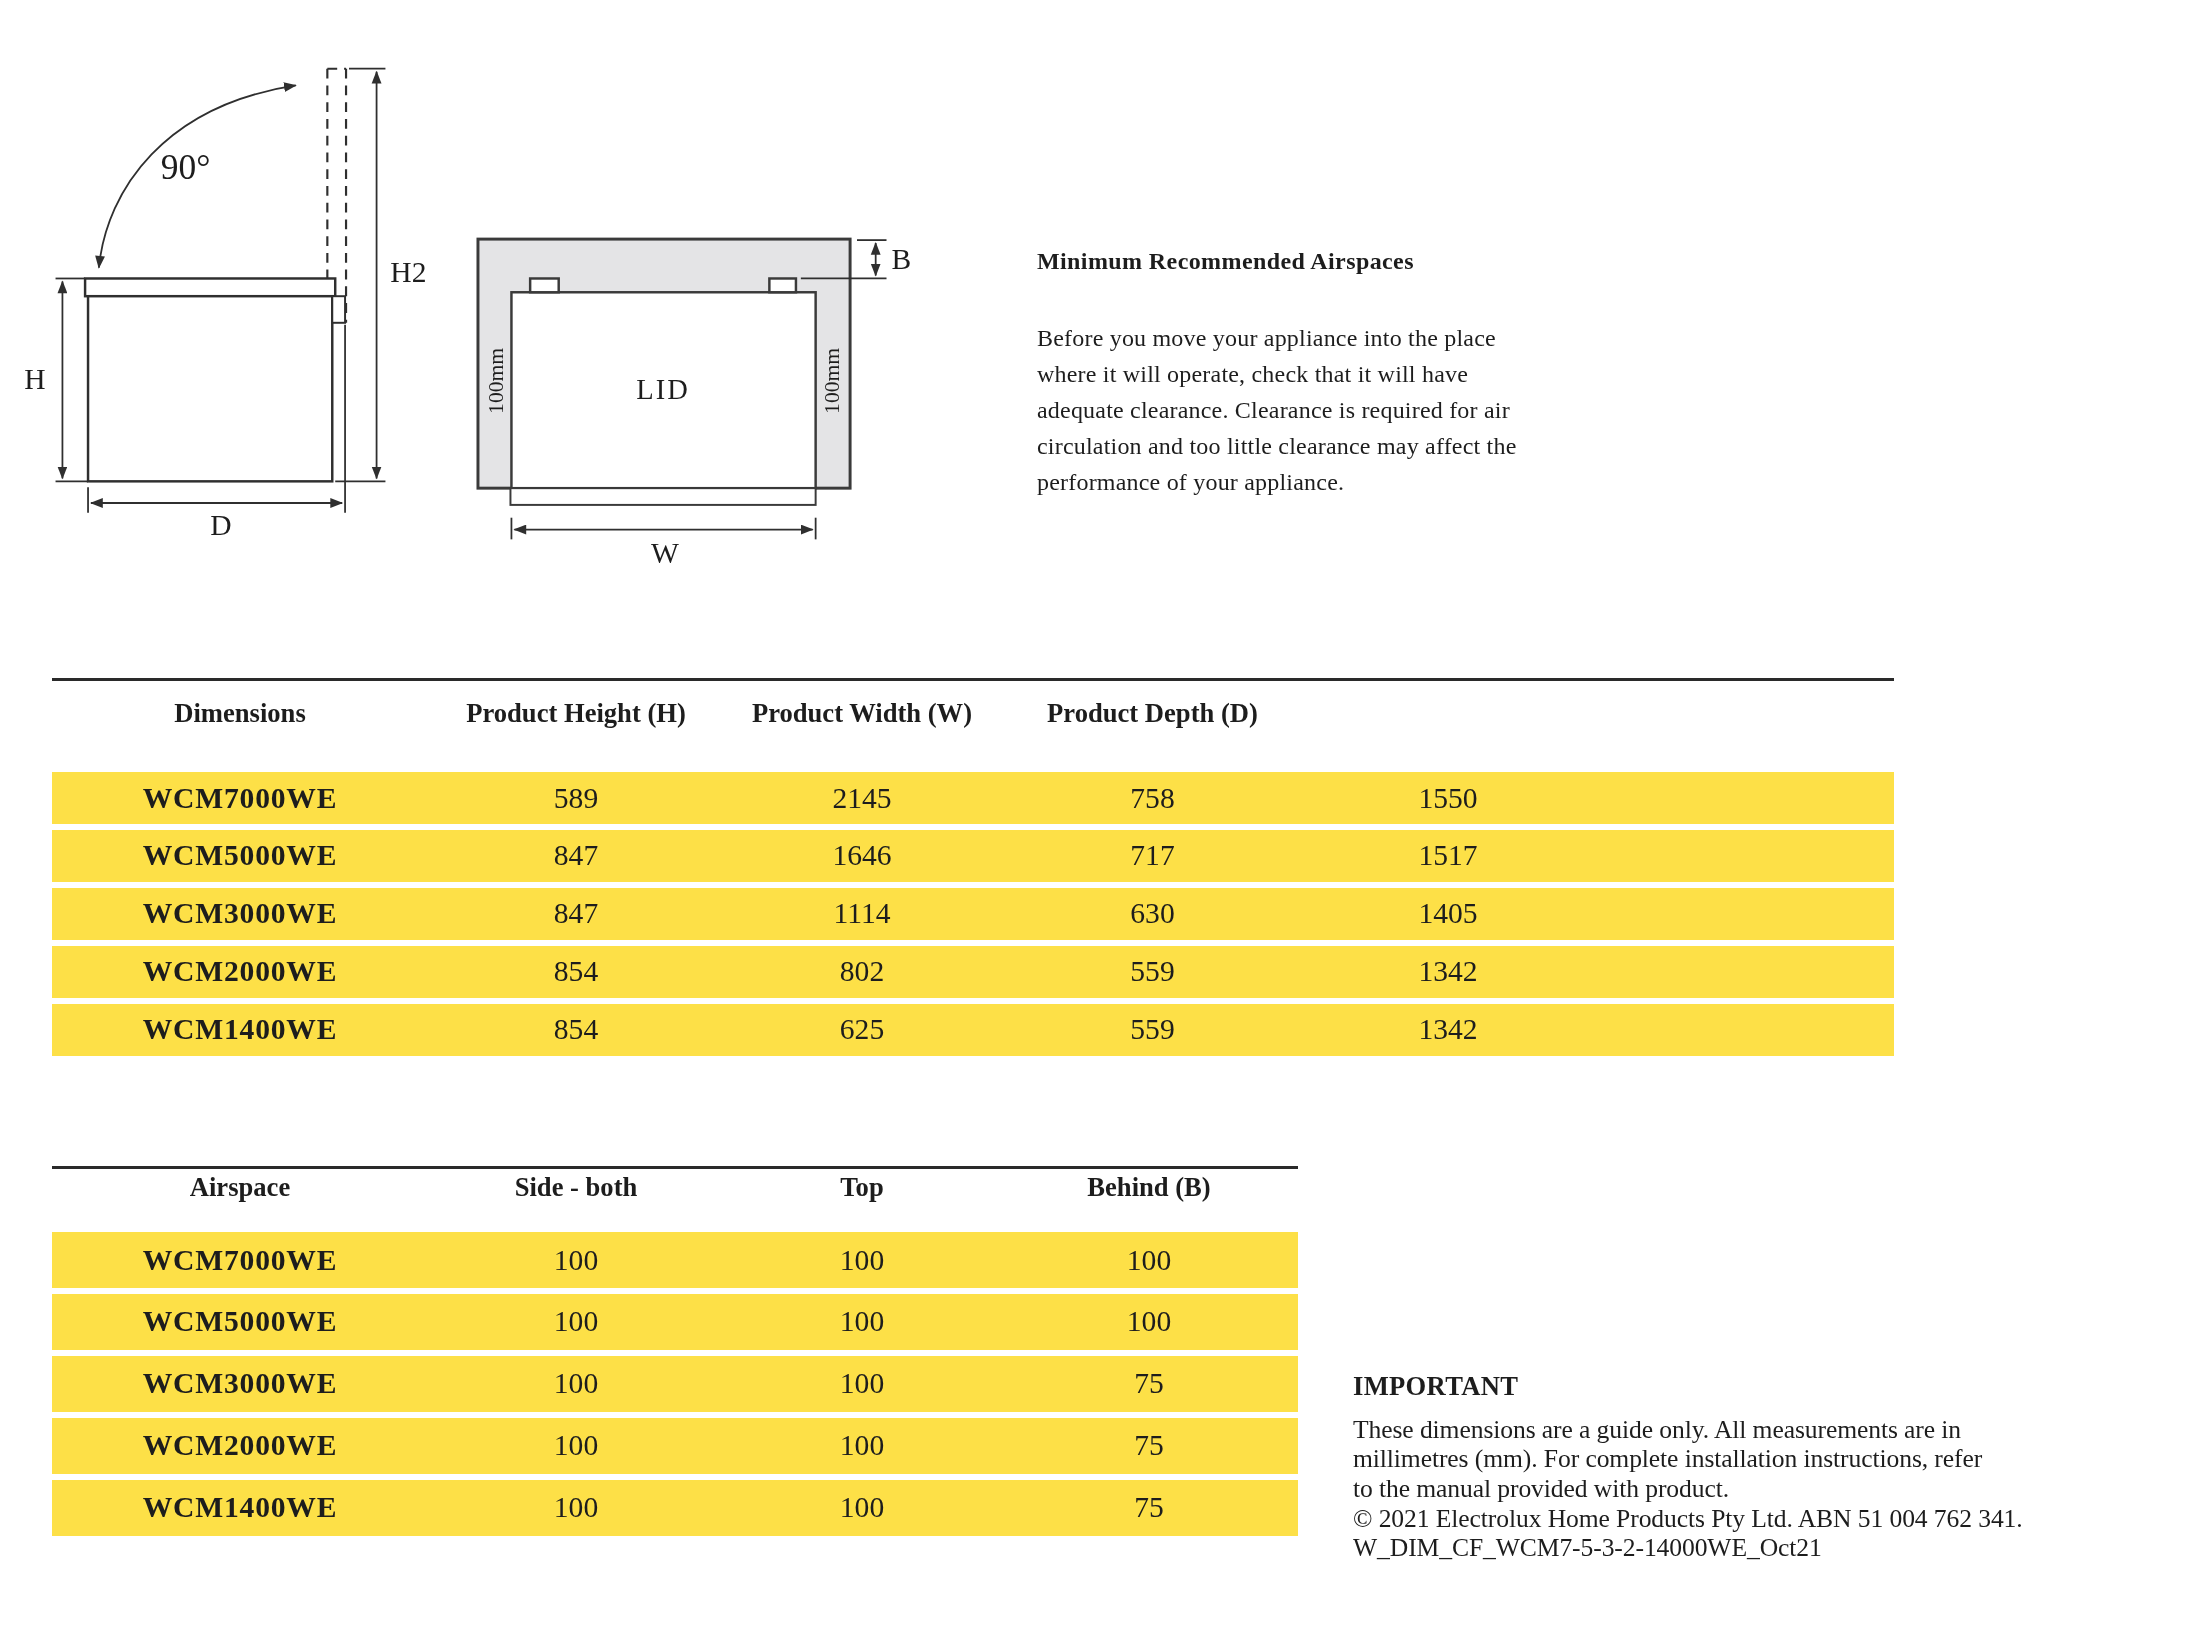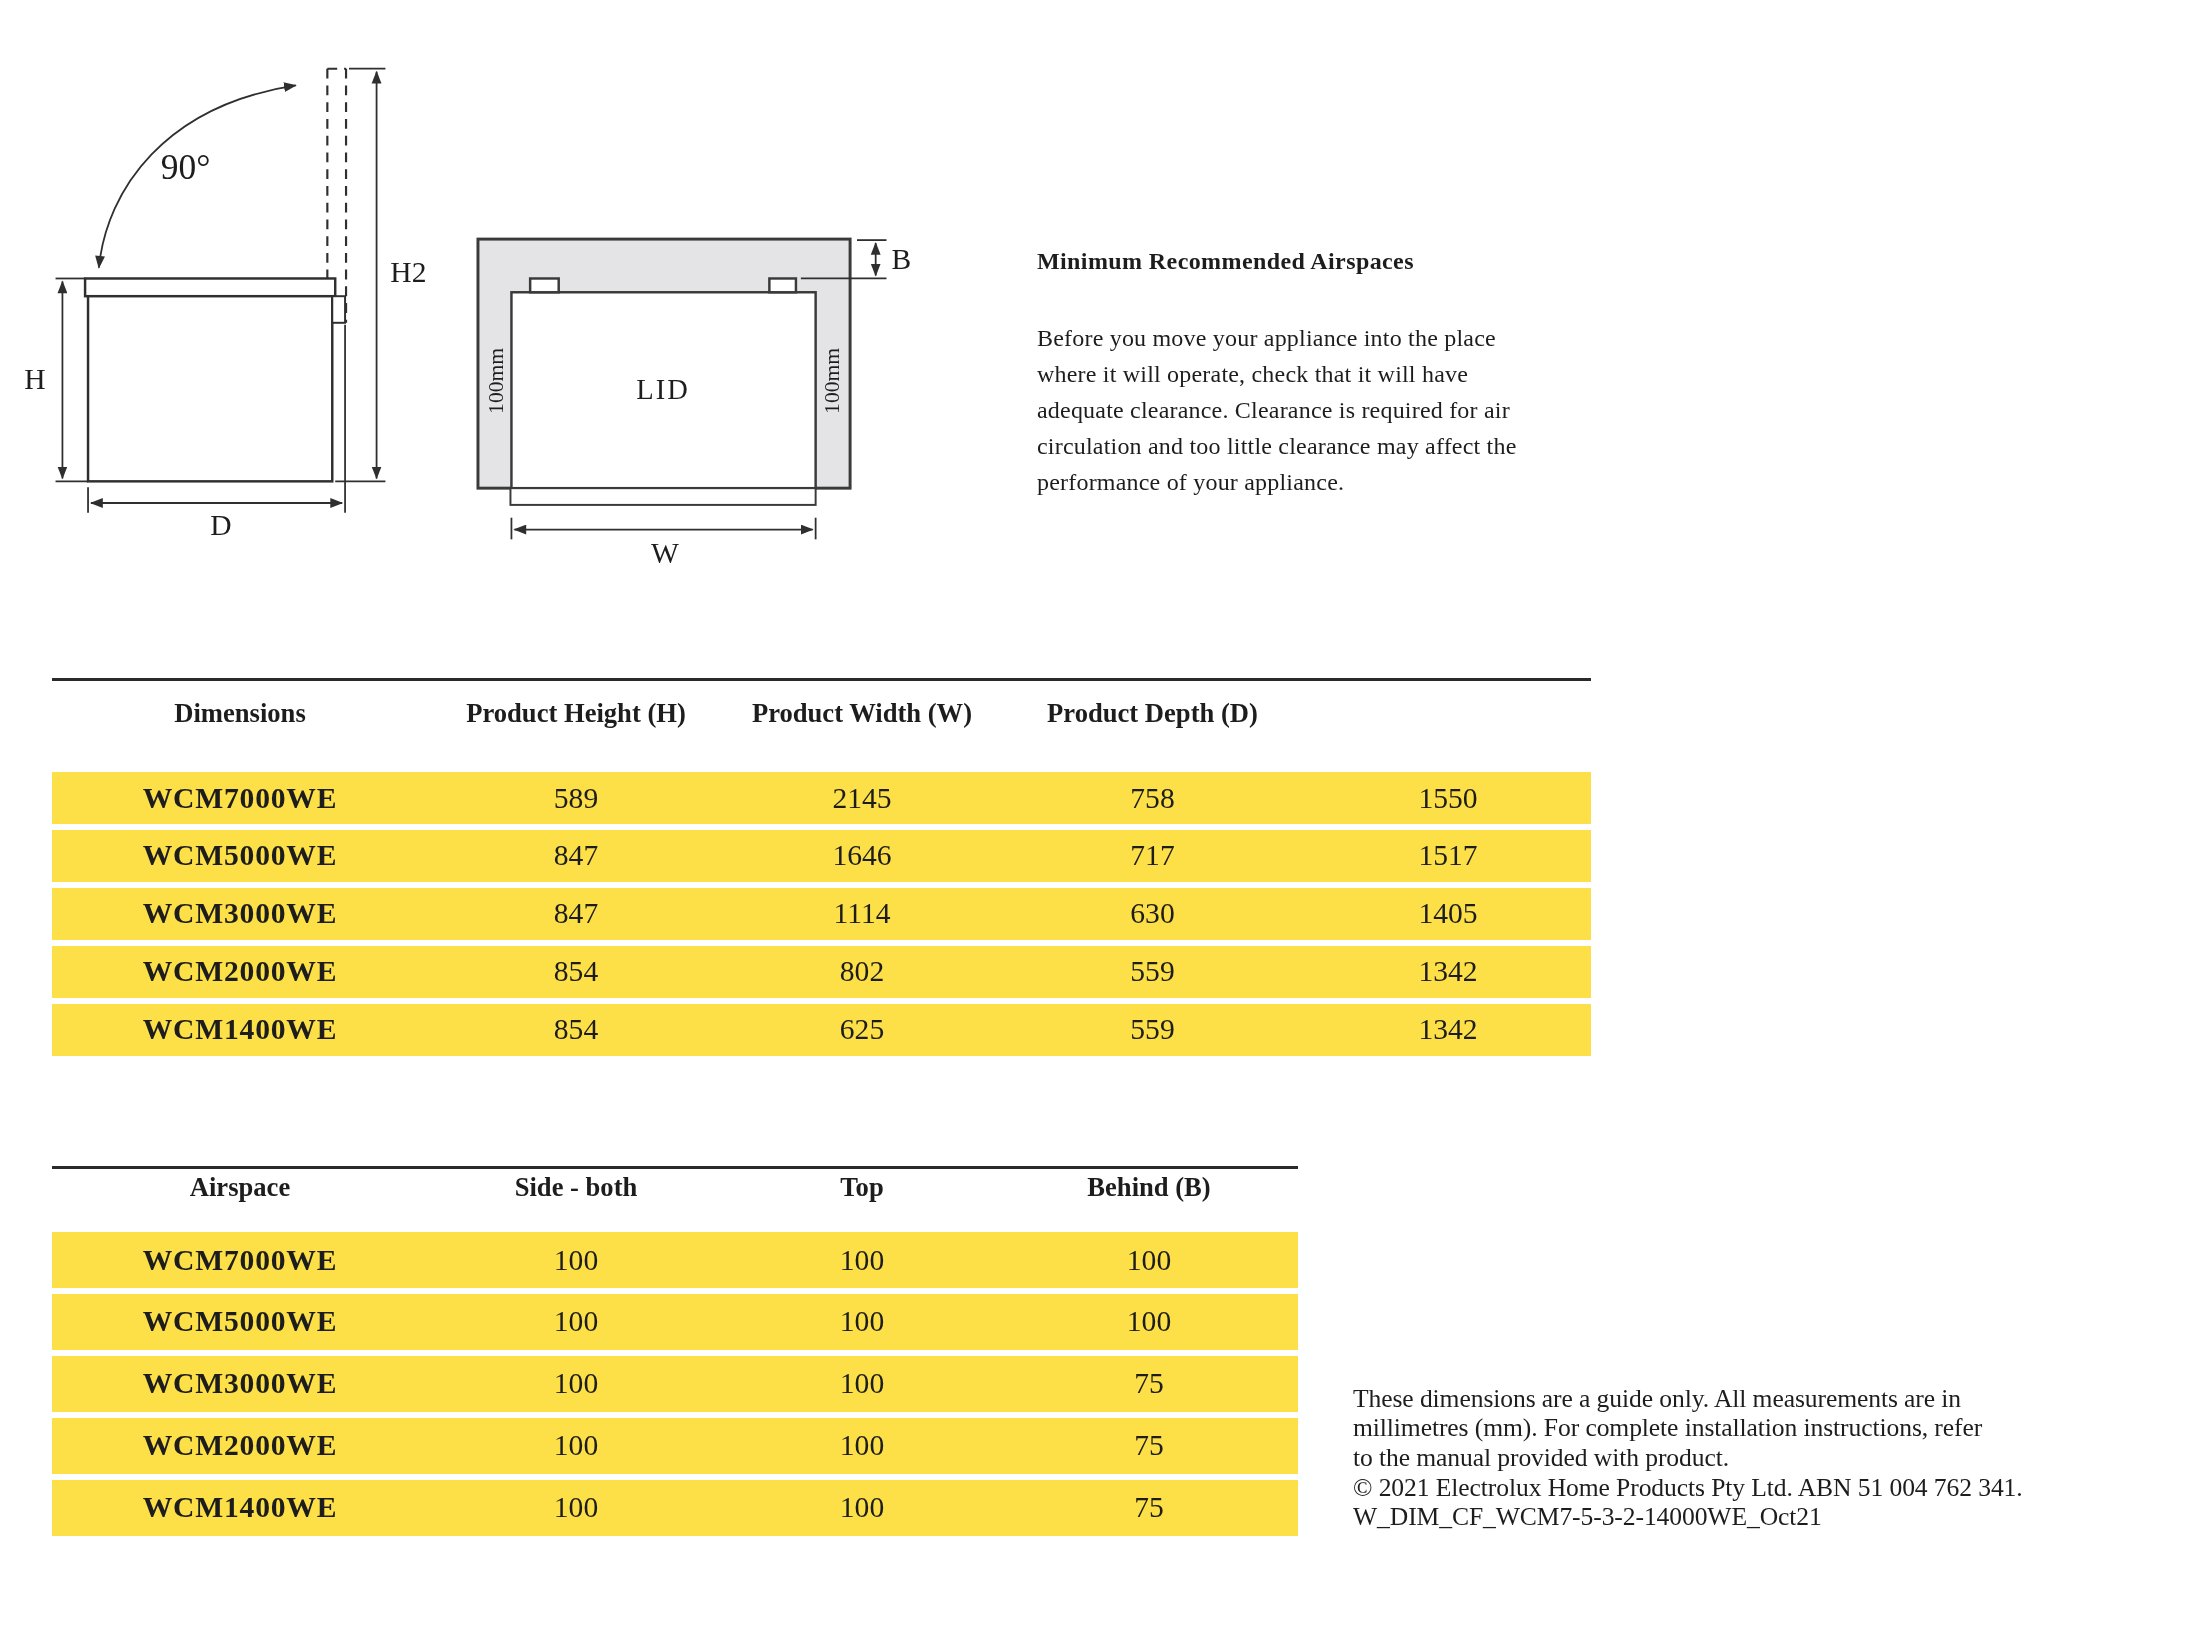--- a/index.html
+++ b/index.html
@@ -11,21 +11,21 @@
   
   .diag{position:absolute;}
   #diagram-side{left:7.9px;top:51px;}
   #diagram-top{left:476px;top:234px;}
   
   .airspaces-note{position:absolute;left:1037px;top:248px;width:749px;}
   .airspaces-note .title{font-size:24px;font-weight:700;letter-spacing:0.4px;}
   .airspaces-note .body{margin-top:45px;font-size:24px;line-height:36px;letter-spacing:0.2px;}
   
   .spec-table{position:absolute;border-top:3px solid #2a2a2a;box-sizing:border-box;}
-  #dims-table{left:52px;top:678px;width:1539px;}
+  #dims-table{left:52px;top:678px;width:1842px;}
   #air-table{left:52px;top:1166px;width:1246px;}
   .thead{display:grid;font-size:26.6px;font-weight:600;line-height:32.5px;box-sizing:border-box;}
   #dims-table .thead{grid-template-columns:376px 296px 276px 305px 286px;height:91px;padding-top:15.8px;}
   #air-table .thead{grid-template-columns:376px 296px 276px 298px;height:63px;padding-top:2px;}
   .th{text-align:center;}
   .trow{display:grid;background:#fde047;margin-bottom:5.9px;align-items:center;font-size:29.6px;}
   #dims-table .trow{grid-template-columns:376px 296px 276px 305px 286px;height:52px;}
   #air-table .trow{grid-template-columns:376px 296px 276px 298px;height:56px;}
   .td{text-align:center;}
   .td.model{font-weight:700;letter-spacing:0.8px;}
@@ -210,20 +210,21 @@
     </div>
     <div class="trow">
       <div class="td model">WCM1400WE</div>
       <div class="td">100</div>
       <div class="td">100</div>
       <div class="td">75</div>
     </div>
   </div>
 
   <div class="important-note">
+    <div class="title">IMPORTANT</div>
     <div class="body">
       <div>These dimensions are a guide only. All measurements are in</div>
       <div>millimetres (mm). For complete installation instructions, refer</div>
       <div>to the manual provided with product.</div>
       <div>© 2021 Electrolux Home Products Pty Ltd. ABN 51 004 762 341.</div>
       <div>W_DIM_CF_WCM7-5-3-2-14000WE_Oct21</div>
     </div>
   </div>
 
 </div>

